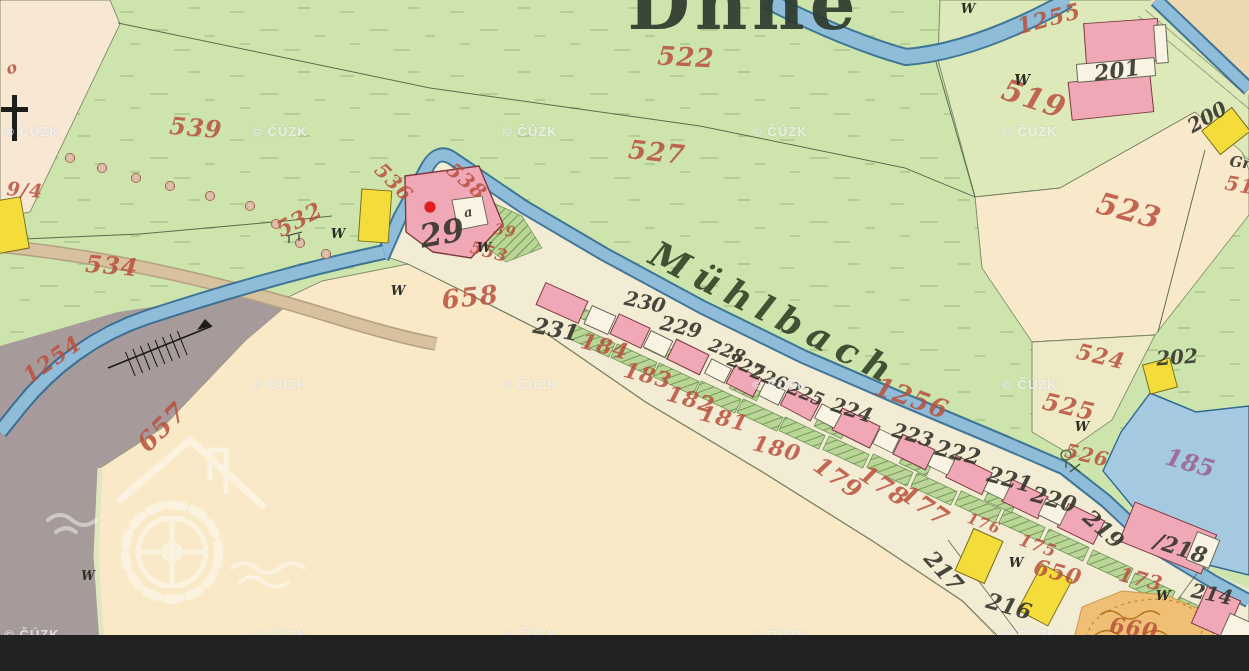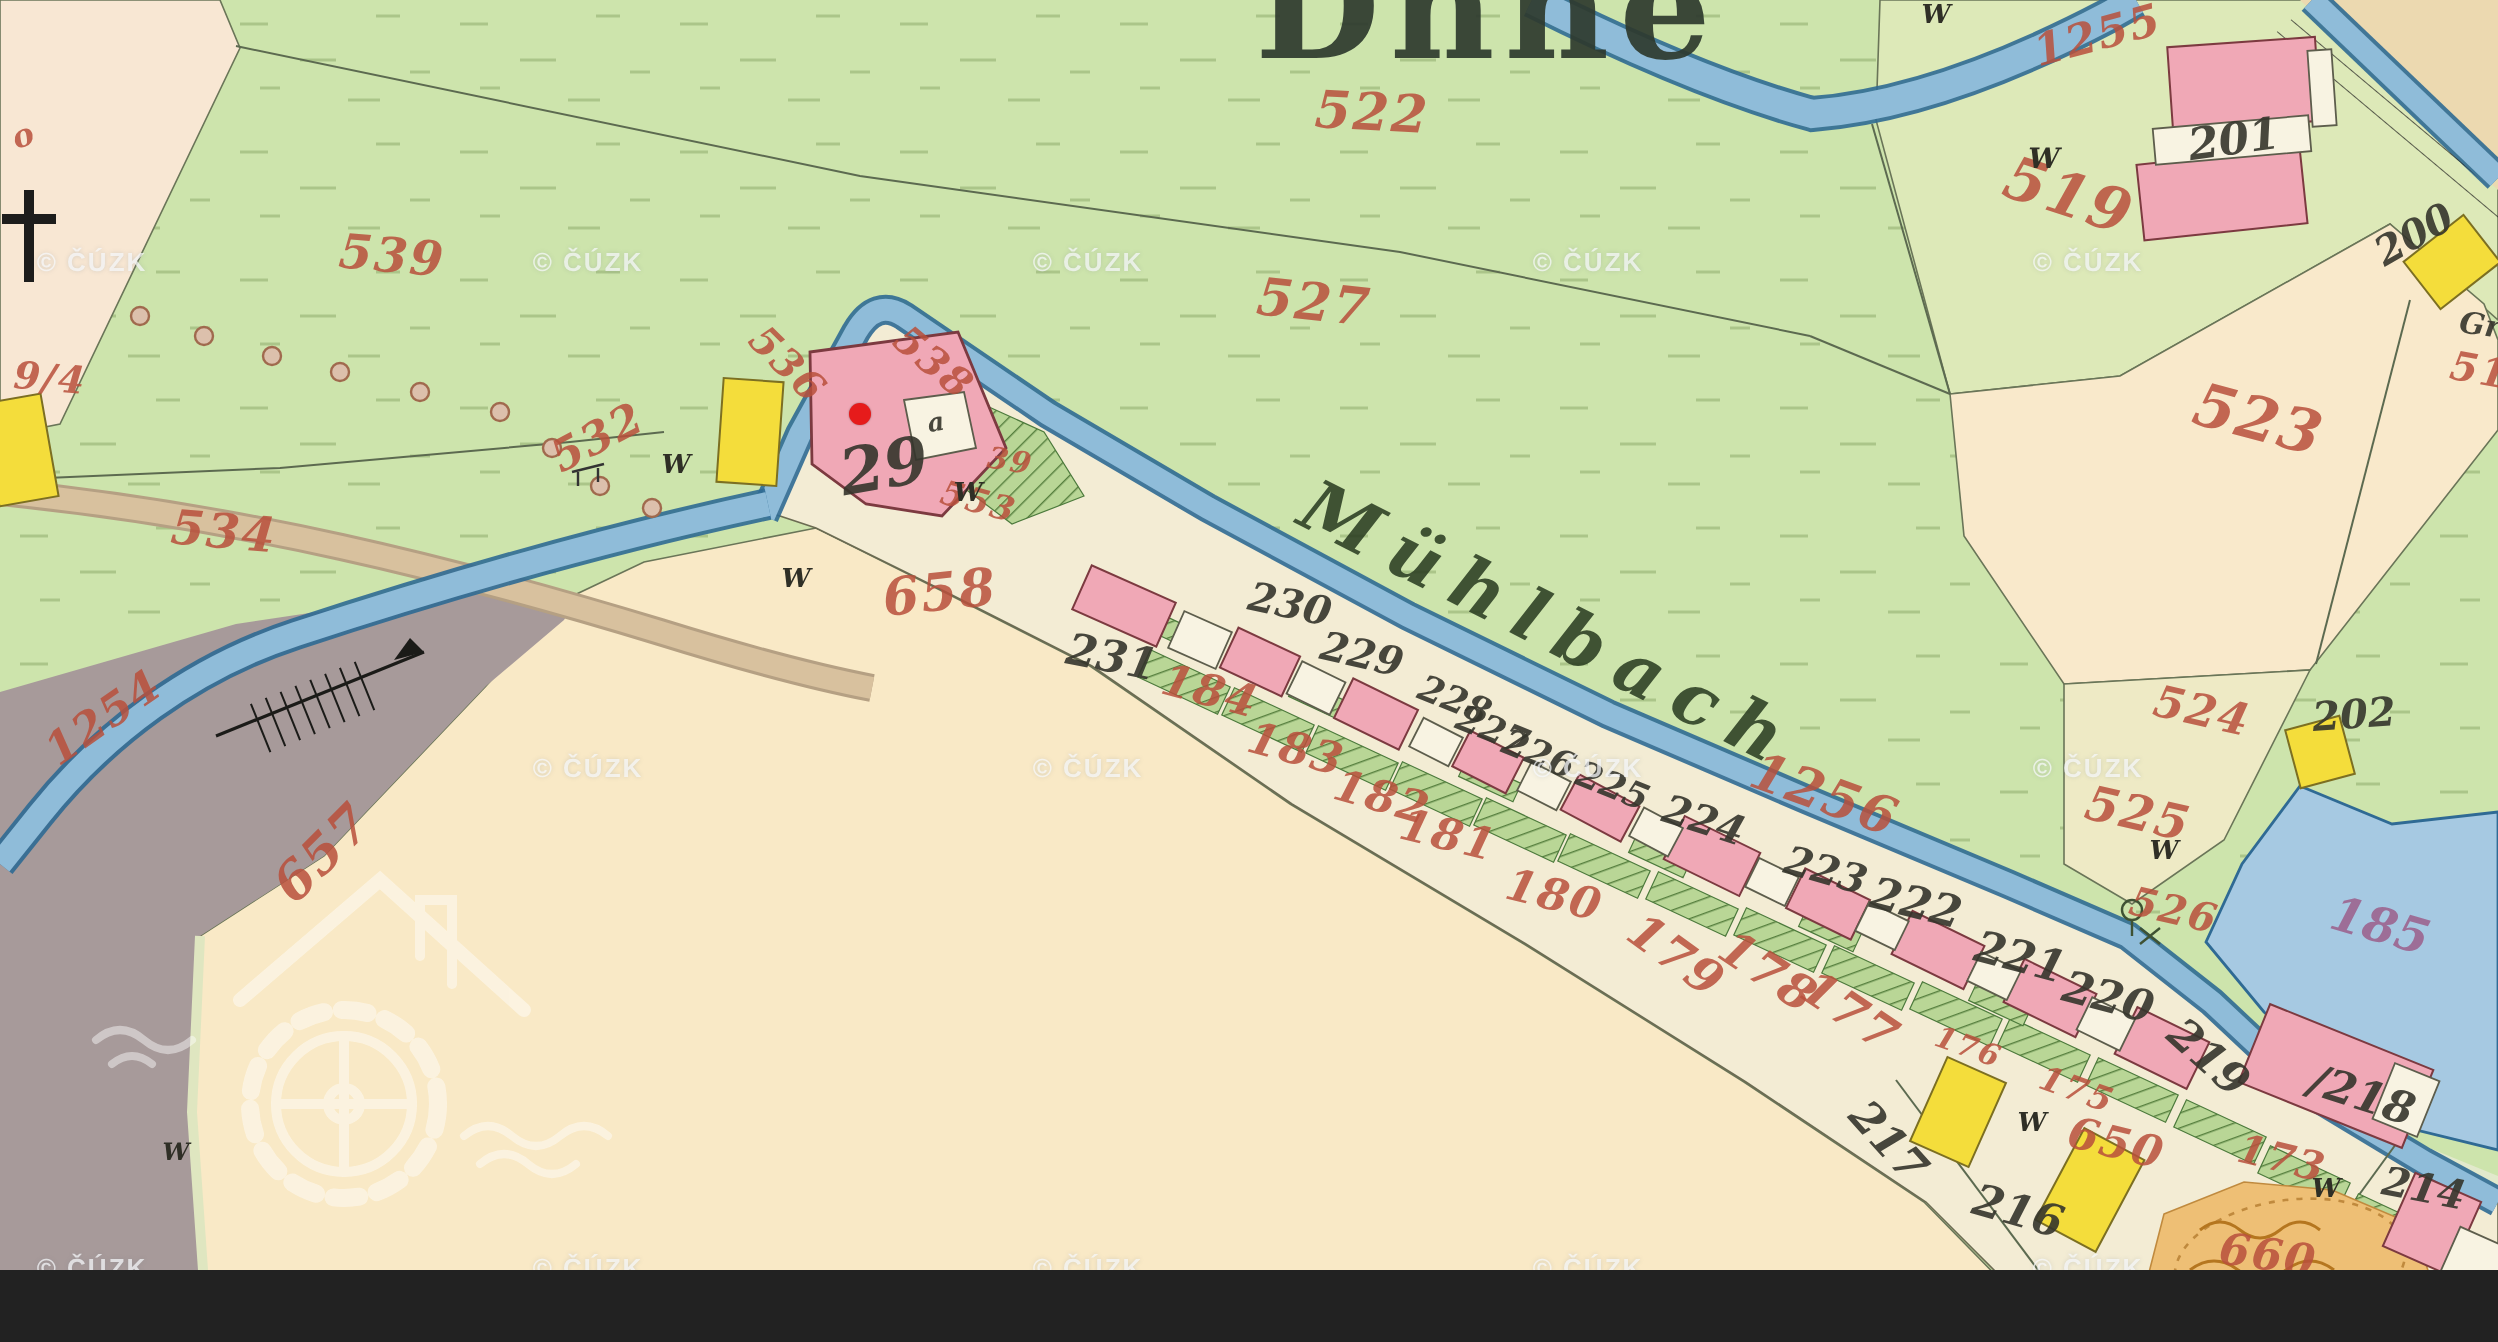--- a/index.html
+++ b/index.html
@@ -9,21 +9,21 @@
   .lbl{position:absolute;white-space:nowrap;line-height:1;
        transform:translate(-50%,-50%) rotate(var(--r,0deg));}
   .l-title{color:#2e3a2e;font-weight:700;letter-spacing:5px;opacity:.92;}
   .l-stream{color:#27391f;font-style:italic;font-weight:600;letter-spacing:9px;opacity:.85;}
   .l-red{color:#b9503c;font-style:italic;font-weight:700;letter-spacing:1px;opacity:.85;}
   .l-mauve{color:#9c5f8b;font-style:italic;font-weight:700;opacity:.85;}
   .l-black{color:#35352c;font-style:italic;font-weight:700;opacity:.9;}
   .l-w{color:#2f2f26;font-style:italic;font-weight:700;}
   .wm{position:absolute;transform:translate(-50%,-50%);white-space:nowrap;
       color:rgba(248,250,252,.72);font:700 13px "Liberation Sans",sans-serif;
-      letter-spacing:1px;text-shadow:0 0 2px rgba(120,130,140,.25);margin-left:14px;}
+      letter-spacing:1px;text-shadow:0 0 2px rgba(120,130,140,.25);}
   .brand{position:absolute;transform:translate(-50%,-50%);white-space:nowrap;
       color:rgba(255,255,255,.55);font:700 47px "Liberation Sans",sans-serif;letter-spacing:2px;}
   .marker{position:absolute;width:11px;height:11px;border-radius:50%;
       transform:translate(-50%,-50%);box-shadow:0 0 1px rgba(0,0,0,.4);}
 </style>
 </head>
 <body>
 
 <div id="map">
 <svg width="1249" height="671" viewBox="0 0 1249 671">

